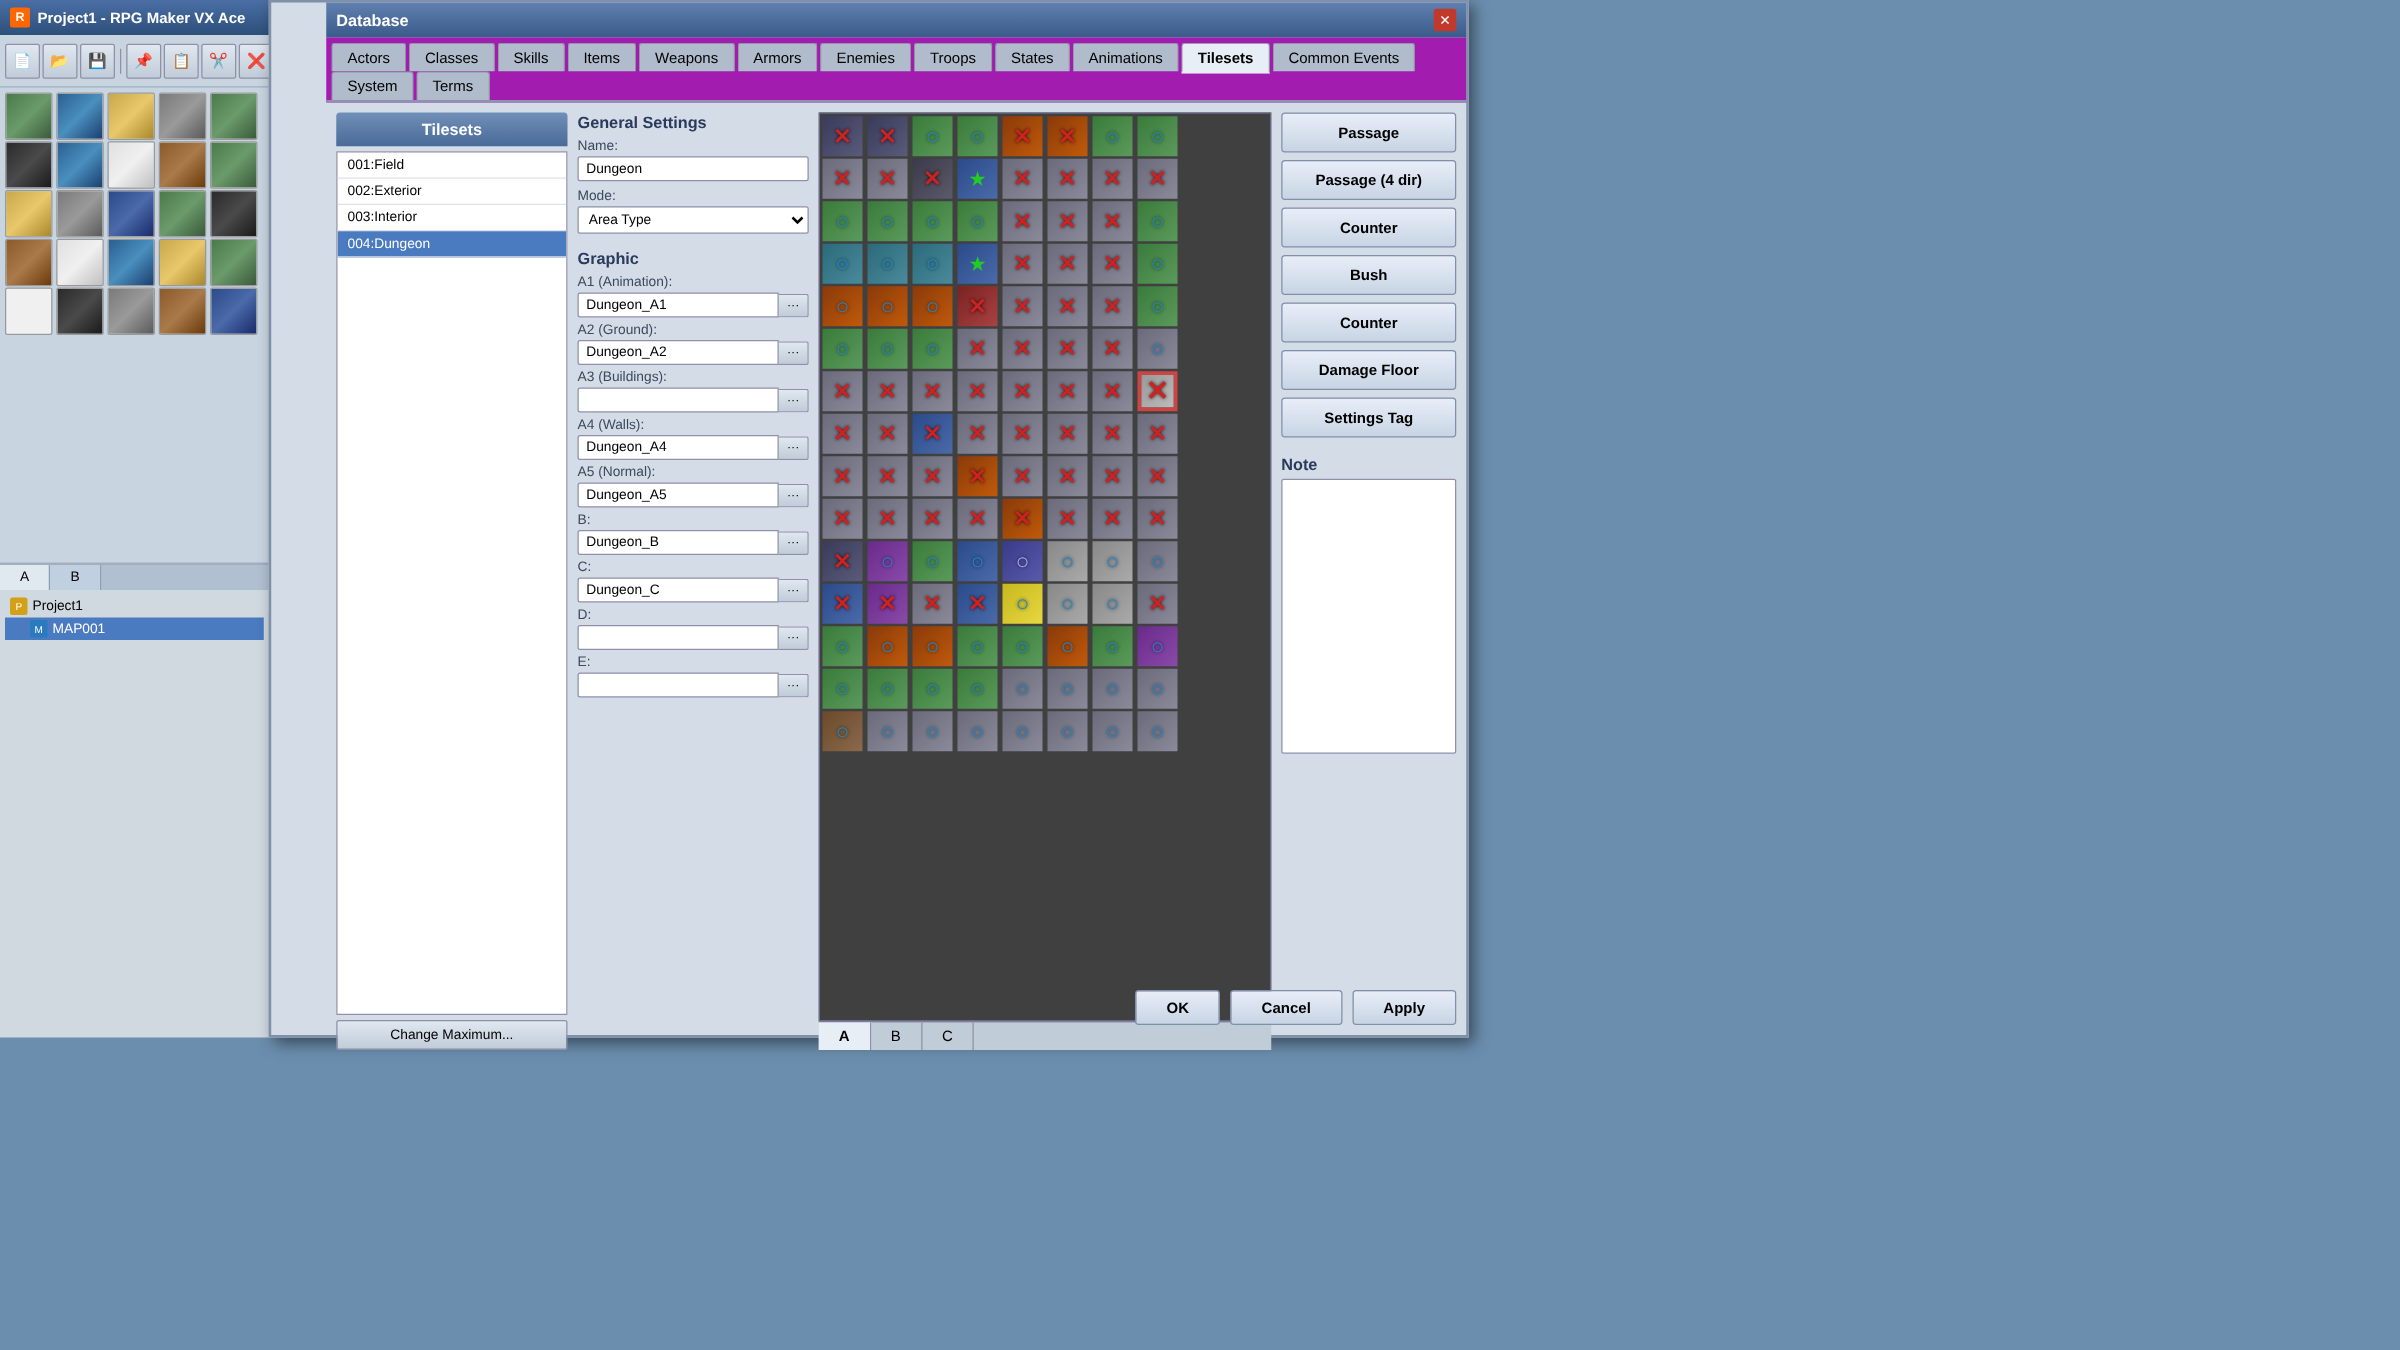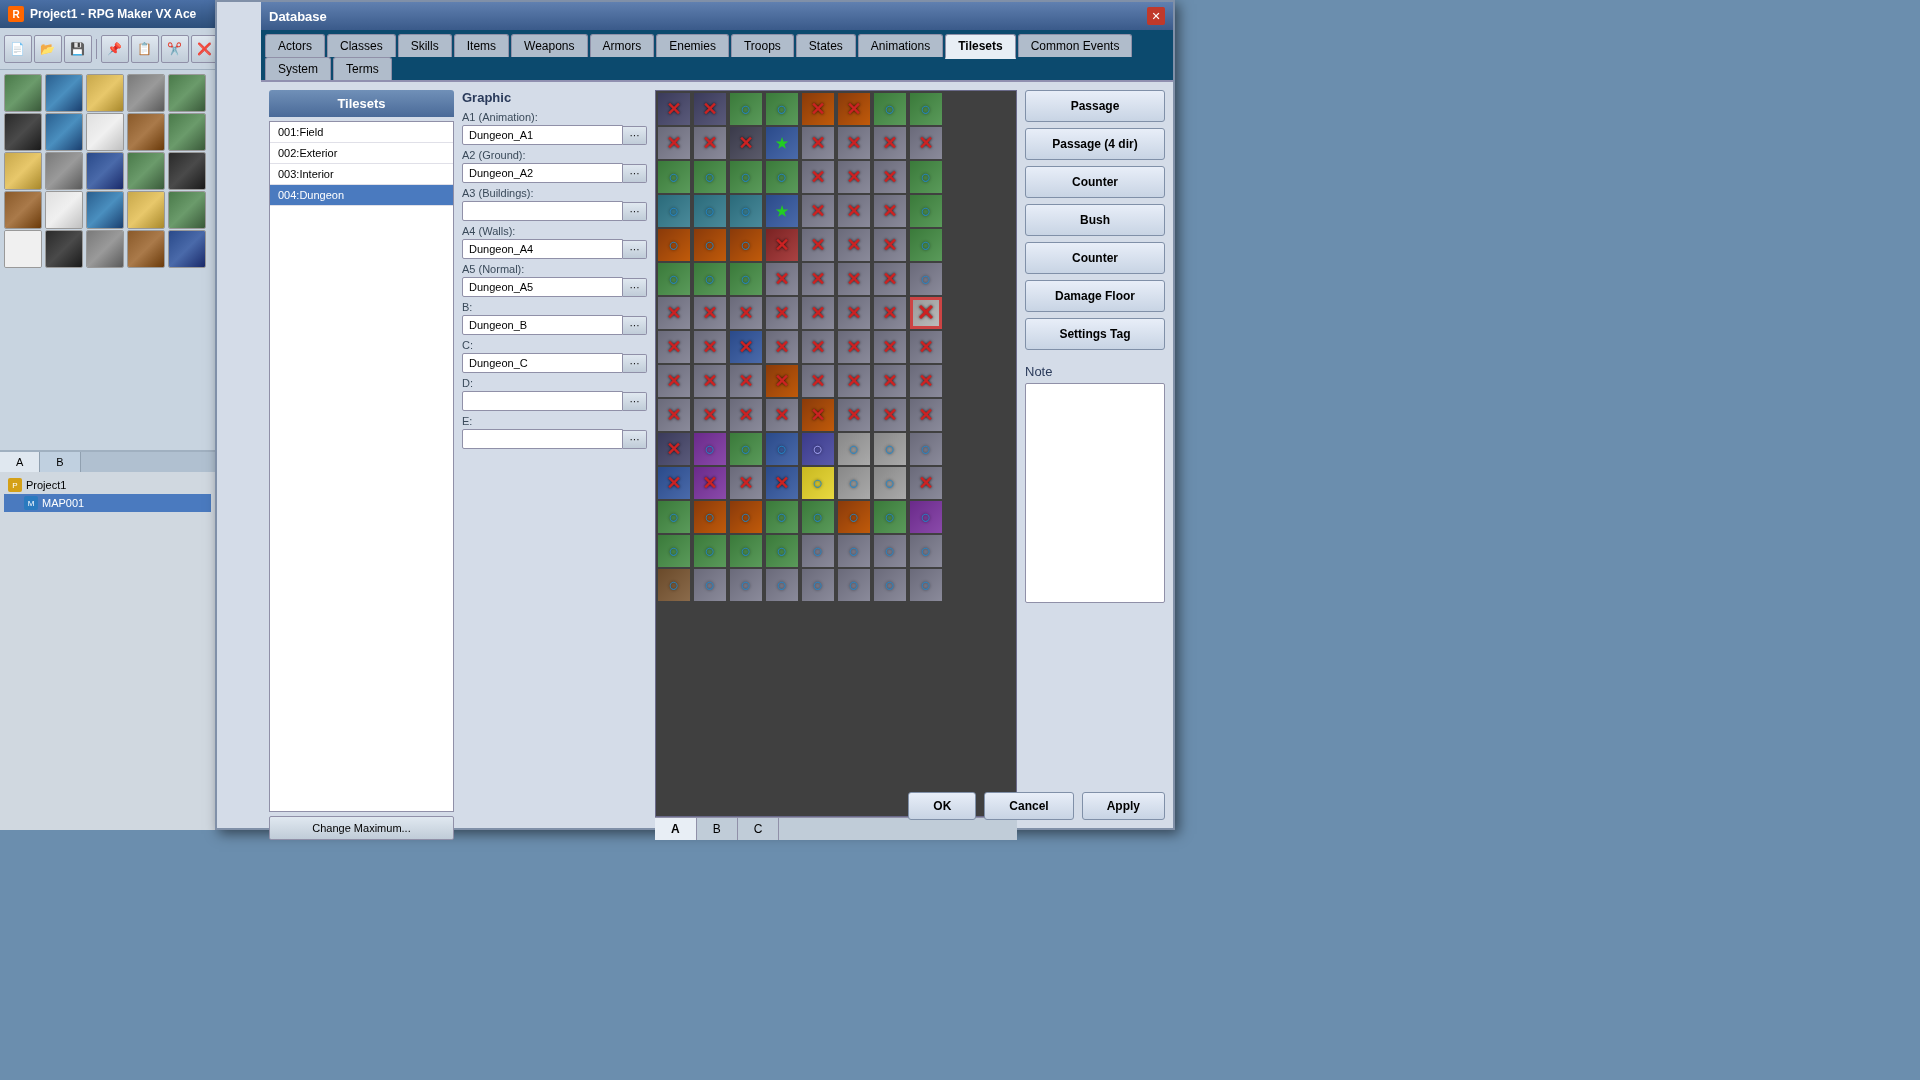--- a/index.html
+++ b/index.html
@@ -159,21 +159,21 @@
       border: none;
       cursor: pointer;
       font-size: 11px;
       display: flex; align-items: center; justify-content: center;
       border-radius: 2px;
     }
 
     
     .db-tabs {
       display: flex;
-      background: #0c4a6e;
+      background: #a21caf;
       border-bottom: 2px solid #9090b0;
       padding: 4px 4px 0;
       flex-wrap: wrap;
     }
     .db-tab {
       padding: 4px 12px;
       font-size: 12px;
       cursor: pointer;
       border: 1px solid #9090a8;
       border-bottom: none;
@@ -360,21 +360,21 @@
       font-size: 12px;
       font-weight: bold;
     }
 
     .note-section {
       margin-top: 8px;
       flex: 1;
     }
     .note-title {
       font-size: 13px;
-      font-weight: normal;
+      font-weight: bold;
       color: #2a3a5a;
       margin-bottom: 4px;
     }
     .note-textarea {
       width: 100%;
       height: 220px;
       border: 1px solid #9090a8;
       border-radius: 2px;
       padding: 4px;
       font-size: 11px;
@@ -599,20 +599,30 @@
       <div class="tileset-list-items scrollbar-visible">
         <div class="tileset-item">001:Field</div>
         <div class="tileset-item">002:Exterior</div>
         <div class="tileset-item">003:Interior</div>
         <div class="tileset-item selected">004:Dungeon</div>
       </div>
       <div class="tileset-change-btn">Change Maximum...</div>
     </div>
 
     <div class="settings-panel">
+      <div class="settings-section">
+        <div class="settings-title">General Settings</div>
+        <div class="settings-label">Name:</div>
+        <input class="settings-input" type="text" value="Dungeon" style="">
+        <div class="settings-label">Mode:</div>
+        <select class="settings-select">
+          <option>Area Type</option>
+          <option>World Type</option>
+        </select>
+      </div>
 
       <div class="settings-section">
         <div class="settings-title">Graphic</div>
 
         <div class="settings-label">A1 (Animation):</div>
         <div class="graphic-field">
           <input class="graphic-input" type="text" value="Dungeon_A1" style="">
           <button class="graphic-btn">···</button>
         </div>
 

